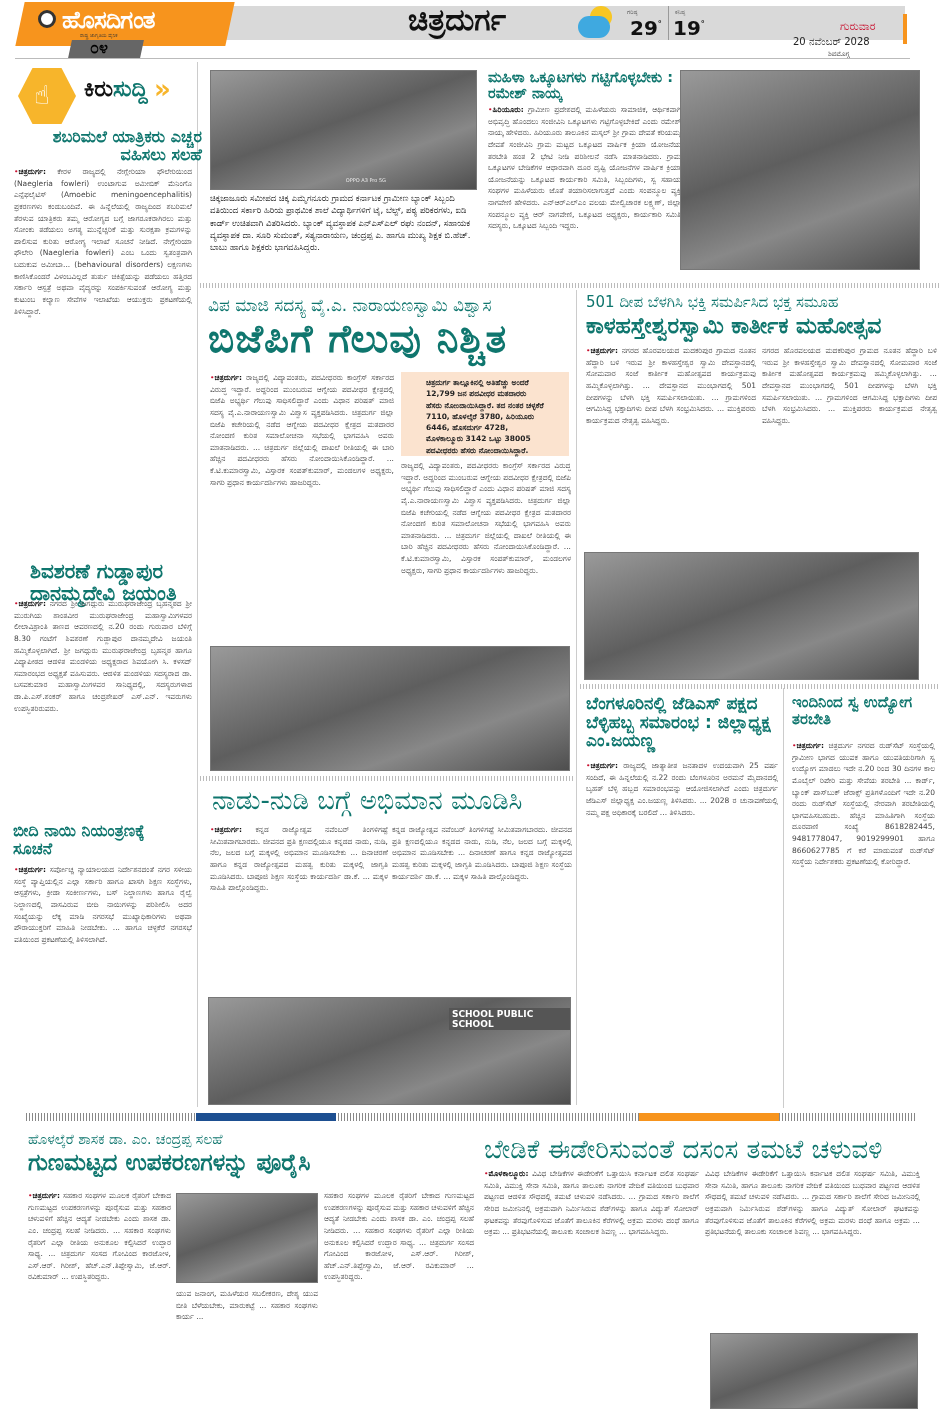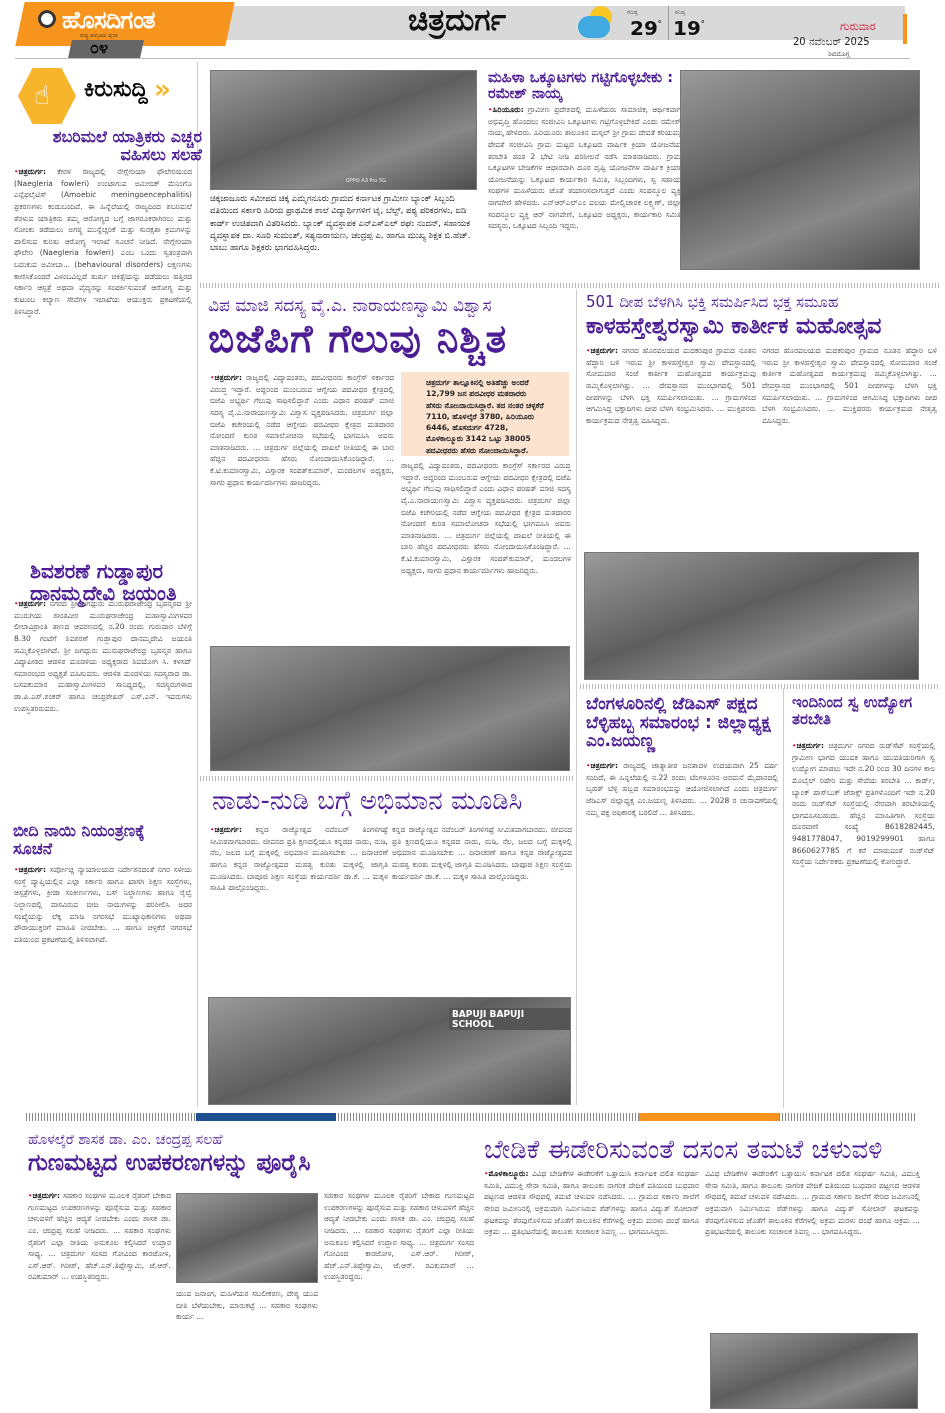--- a/index.html
+++ b/index.html
@@ -23,30 +23,30 @@
 .deg{font-size:8px;font-weight:bold}
 .tsep{left:668px;top:6px;width:1px;height:34px;background:#999}
 .day{left:840px;top:20px;font-size:11px;color:#c8102e;font-weight:normal}
 .date{left:793px;top:36px;font-size:10px;color:#222}
 .orange-bar{left:903px;top:14px;width:4px;height:30px;background:#f7941d}
 .edition{left:828px;top:50px;font-size:7px;color:#333}
 .mast-line{left:15px;top:58px;width:895px;height:1px;background:#bbb}
 
 .vline{width:1px;background:#ccc}
 .dot-sep{height:5px;background:repeating-linear-gradient(90deg,#bbb 0 1px,transparent 1px 3px)}
-.hd{font-weight:bold;color:#4c1d95;font-family:"DejaVu Sans",sans-serif;line-height:1.1}
+.hd{font-weight:bold;color:#0f766e;font-family:"DejaVu Sans",sans-serif;line-height:1.1}
 .body{font-size:7.5px;line-height:1.55;color:#444;text-align:justify}
 .body .loc{color:#111;font-weight:bold}
 .body .bullet{color:#c8102e}
 .photo{background:linear-gradient(160deg,#9a9a9a,#5e5e5e 45%,#888 70%,#4e4e4e);border:1px solid #777}
 .cap{font-size:8.5px;line-height:1.45;color:#111}
 .kiru-hex{left:18px;top:68px;width:58px;height:56px;background:#f7b52b;clip-path:polygon(25% 0,75% 0,100% 50%,75% 100%,25% 100%,0 50%)}
 .kiru-hand{left:34px;top:80px;font-size:26px;color:#fff}
 .kiru-a{left:84px;top:76px;font-size:22px;font-weight:bold;color:#111}
-.kiru-b{color:#000000}
+.kiru-b{color:#0f766e}
 .kiru-chev{left:154px;top:74px;font-size:26px;color:#f7b52b;font-weight:bold}
 .quote-box{left:401px;top:372px;width:168px;height:84px;background:#fbe3cf;padding:5px 25px;font-size:7.5px;line-height:1.5;font-weight:bold;color:#222}
 .strip-blue{left:196px;top:1113px;width:140px;height:8px;background:#1d4f91}
 .strip-orange{left:639px;top:1113px;width:140px;height:8px;background:#f7941d}
 .strip-dots{left:26px;top:1113px;width:890px;height:8px;background:repeating-linear-gradient(90deg,#888 0 1px,transparent 1px 3px)}
 </style>
 </head>
 <body>
 
 <div class="abs mast">
@@ -59,21 +59,21 @@
   <div class="abs page-no">೦೪</div>
   <div class="abs city">ಚಿತ್ರದುರ್ಗ</div>
   <div class="abs sun"></div>
   <div class="abs cloud"></div>
   <div class="abs temp-lbl" style="left:627px;top:8px">ಗರಿಷ್ಠ</div>
   <div class="abs temp" style="left:630px;top:16px"><span>29</span><sup class="deg">°</sup></div>
   <div class="abs tsep"></div>
   <div class="abs temp-lbl" style="left:675px;top:8px">ಕನಿಷ್ಠ</div>
   <div class="abs temp" style="left:673px;top:16px"><span>19</span><sup class="deg">°</sup></div>
   <div class="abs day">ಗುರುವಾರ</div>
-  <div class="abs date">20 ನವೆಂಬರ್ 2025</div>
+  <div class="abs date">20 ನವೆಂಬರ್ 2028</div>
   <div class="abs orange-bar"></div>
   <div class="abs edition">ಶಿವಮೊಗ್ಗ</div>
   <div class="abs mast-line"></div>
 </div>
 
 <div class="abs vline" style="left:197px;top:62px;height:1045px"></div>
 <div class="abs vline" style="left:576px;top:290px;height:815px"></div>
 <div class="abs vline" style="left:783px;top:688px;height:420px"></div>
 
 <div class="abs kiru-hex"></div>
@@ -136,21 +136,21 @@
 <div class="abs body" style="left:792px;top:740px;width:143px;height:365px;overflow:hidden">
   <span class="bullet">•</span><span class="loc">ಚಿತ್ರದುರ್ಗ:</span> <span>ಚಿತ್ರದುರ್ಗ ನಗರದ ರುಡ್‌ಸೆಟ್ ಸಂಸ್ಥೆಯಲ್ಲಿ ಗ್ರಾಮೀಣ ಭಾಗದ ಯುವಕ ಹಾಗೂ ಯುವತಿಯರಿಗಾಗಿ ಸ್ವ ಉದ್ಯೋಗ ಮಾಡಲು ಇದೇ ನ.20 ರಿಂದ 30 ದಿನಗಳ ಕಾಲ ಮೊಬೈಲ್ ರಿಪೇರಿ ಮತ್ತು ಸೇವೆಯ ತರಬೇತಿ ... ಕಾರ್ಡ್, ಬ್ಯಾಂಕ್ ಪಾಸ್‌ಬುಕ್ ಜೆರಾಕ್ಸ್ ಪ್ರತಿಗಳೊಂದಿಗೆ ಇದೇ ನ.20 ರಂದು ರುಡ್‌ಸೆಟ್ ಸಂಸ್ಥೆಯಲ್ಲಿ ನೇರವಾಗಿ ತರಬೇತಿಯಲ್ಲಿ ಭಾಗವಹಿಸಬಹುದು. ಹೆಚ್ಚಿನ ಮಾಹಿತಿಗಾಗಿ ಸಂಸ್ಥೆಯ ದೂರವಾಣಿ ಸಂಖ್ಯೆ 8618282445, 9481778047, 9019299901 ಹಾಗೂ 8660627785 ಗೆ ಕರೆ ಮಾಡುವಂತೆ ರುಡ್‌ಸೆಟ್ ಸಂಸ್ಥೆಯ ನಿರ್ದೇಶಕರು ಪ್ರಕಟಣೆಯಲ್ಲಿ ಕೋರಿದ್ದಾರೆ.</span>
 </div>
 
 <div class="abs hd" style="left:212px;top:786px;width:360px;font-size:26px;font-weight:normal">ನಾಡು-ನುಡಿ ಬಗ್ಗೆ ಅಭಿಮಾನ ಮೂಡಿಸಿ</div>
 <div class="abs body" style="left:210px;top:824px;width:178px;height:160px;overflow:hidden">
   <span class="bullet">•</span><span class="loc">ಚಿತ್ರದುರ್ಗ:</span> <span>ಕನ್ನಡ ರಾಜ್ಯೋತ್ಸವ ನವೆಂಬರ್ ತಿಂಗಳಿಗಷ್ಟೆ ಸೀಮಿತವಾಗಬಾರದು. ಜೀವನದ ಪ್ರತಿ ಕ್ಷಣದಲ್ಲಿಯೂ ಕನ್ನಡದ ನಾಡು, ನುಡಿ, ನೆಲ, ಜಲದ ಬಗ್ಗೆ ಮಕ್ಕಳಲ್ಲಿ ಅಭಿಮಾನ ಮೂಡಿಸಬೇಕು ... ದಿನಾಚರಣೆ ಹಾಗೂ ಕನ್ನಡ ರಾಜ್ಯೋತ್ಸವದ ಮಹತ್ವ ಕುರಿತು ಮಕ್ಕಳಲ್ಲಿ ಜಾಗೃತಿ ಮೂಡಿಸಿದರು. ಬಾಪೂಜಿ ಶಿಕ್ಷಣ ಸಂಸ್ಥೆಯ ಕಾರ್ಯದರ್ಶಿ ಡಾ.ಕೆ. ... ಮಕ್ಕಳ ಸಾಹಿತಿ ಪಾಲ್ಗೊಂಡಿದ್ದರು.</span>
 </div>
 <div class="abs body" style="left:392px;top:824px;width:180px;height:160px;overflow:hidden">ಕನ್ನಡ ರಾಜ್ಯೋತ್ಸವ ನವೆಂಬರ್ ತಿಂಗಳಿಗಷ್ಟೆ ಸೀಮಿತವಾಗಬಾರದು. ಜೀವನದ ಪ್ರತಿ ಕ್ಷಣದಲ್ಲಿಯೂ ಕನ್ನಡದ ನಾಡು, ನುಡಿ, ನೆಲ, ಜಲದ ಬಗ್ಗೆ ಮಕ್ಕಳಲ್ಲಿ ಅಭಿಮಾನ ಮೂಡಿಸಬೇಕು ... ದಿನಾಚರಣೆ ಹಾಗೂ ಕನ್ನಡ ರಾಜ್ಯೋತ್ಸವದ ಮಹತ್ವ ಕುರಿತು ಮಕ್ಕಳಲ್ಲಿ ಜಾಗೃತಿ ಮೂಡಿಸಿದರು. ಬಾಪೂಜಿ ಶಿಕ್ಷಣ ಸಂಸ್ಥೆಯ ಕಾರ್ಯದರ್ಶಿ ಡಾ.ಕೆ. ... ಮಕ್ಕಳ ಸಾಹಿತಿ ಪಾಲ್ಗೊಂಡಿದ್ದರು.</div>
 <div class="abs photo" style="left:208px;top:997px;width:363px;height:108px">
-  <span class="abs" style="left:240px;top:10px;font-size:9px;color:#fff;font-weight:bold;background:#555;padding:1px 3px">BAPUJI BAPUJI SCHOOL</span>
+  <span class="abs" style="left:240px;top:10px;font-size:9px;color:#fff;font-weight:bold;background:#555;padding:1px 3px">SCHOOL PUBLIC SCHOOL</span>
 </div>
 
 <div class="abs strip-dots"></div>
 <div class="abs strip-blue"></div>
 <div class="abs strip-orange"></div>
 
 <div class="abs hd" style="left:28px;top:1132px;width:450px;font-size:14px;font-weight:normal">ಹೊಳಲ್ಕೆರೆ ಶಾಸಕ ಡಾ. ಎಂ. ಚಂದ್ರಪ್ಪ ಸಲಹೆ</div>
 <div class="abs hd" style="left:28px;top:1150px;width:450px;font-size:23px;font-weight:700">ಗುಣಮಟ್ಟದ ಉಪಕರಣಗಳನ್ನು ಪೂರೈಸಿ</div>
 <div class="abs body" style="left:28px;top:1190px;width:143px;height:222px;overflow:hidden">
   <span class="bullet">•</span><span class="loc">ಚಿತ್ರದುರ್ಗ:</span> <span>ಸಹಕಾರ ಸಂಘಗಳ ಮೂಲಕ ರೈತರಿಗೆ ಬೇಕಾದ ಗುಣಮಟ್ಟದ ಉಪಕರಣಗಳನ್ನು ಪೂರೈಸುವ ಮತ್ತು ಸಹಕಾರ ಚಳುವಳಿಗೆ ಹೆಚ್ಚಿನ ಆದ್ಯತೆ ನೀಡಬೇಕು ಎಂದು ಶಾಸಕ ಡಾ. ಎಂ. ಚಂದ್ರಪ್ಪ ಸಲಹೆ ನೀಡಿದರು. ... ಸಹಕಾರ ಸಂಘಗಳು ರೈತರಿಗೆ ಎಲ್ಲಾ ರೀತಿಯ ಅನುಕೂಲ ಕಲ್ಪಿಸಿದರೆ ಉದ್ಧಾರ ಸಾಧ್ಯ. ... ಚಿತ್ರದುರ್ಗ ಸಂಸದ ಗೋವಿಂದ ಕಾರಜೋಳ, ಎಸ್.ಆರ್. ಗಿರೀಶ್, ಹೆಚ್.ಎನ್.ತಿಪ್ಪೇಸ್ವಾಮಿ, ಜೆ.ಆರ್. ರವಿಕುಮಾರ್ ... ಉಪಸ್ಥಿತರಿದ್ದರು.</span>

